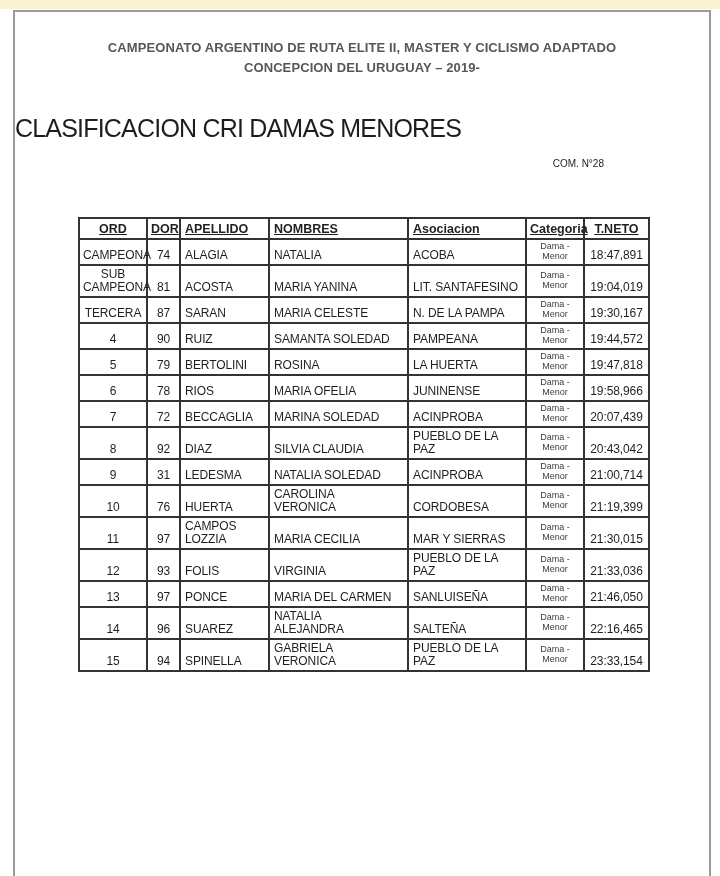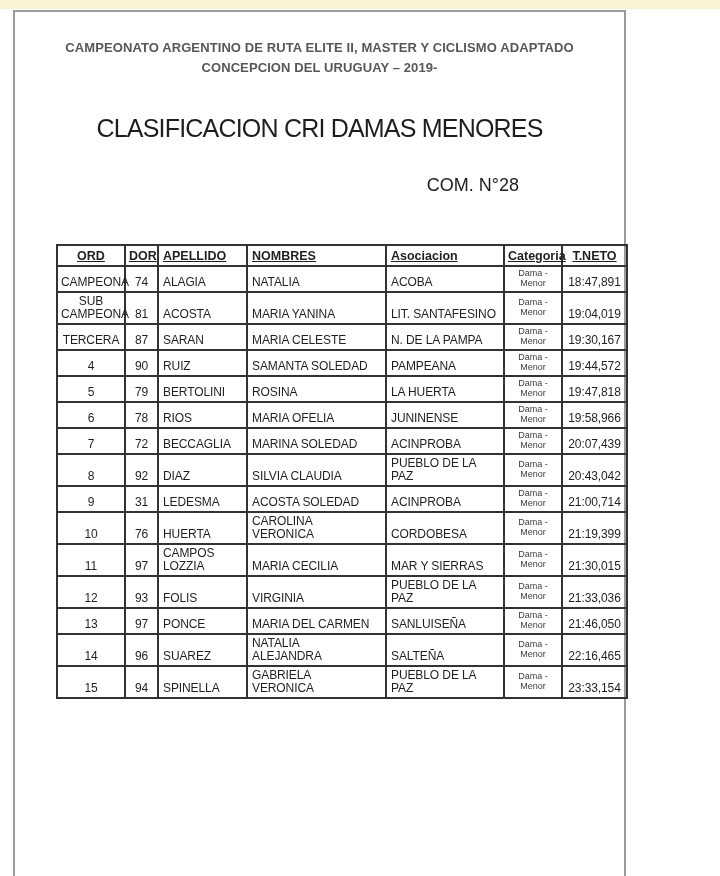--- a/index.html
+++ b/index.html
@@ -13,56 +13,55 @@
   }
   .top-band {
     position: absolute;
     left: 0; top: 0;
     width: 720px; height: 9px;
     background: var(--band, #faf3d1);
   }
   .page {
     position: absolute;
     left: 13px; top: 10px;
-    width: 613px;
+    width: 698px;
     height: 866px;
     background: #ffffff;
     border-top: 2px solid var(--page-border, #9b9b9b);
     border-left: 2px solid var(--page-border, #9b9b9b);
     border-right: 2px solid var(--page-border, #9b9b9b);
     border-bottom: none;
     box-sizing: border-box;
   }
   .doc-header {
     margin-top: 26px;
     text-align: center;
     color: var(--header-text, #575757);
     font-weight: bold;
     font-size: 13px;
     line-height: 20px;
     letter-spacing: 0.1px;
   }
   .page-title {
     margin: 36px 0 0 0;
-    text-align: center;
     font-size: 25px;
     font-weight: normal;
     letter-spacing: -0.8px;
     color: #1d1d1d;
   }
   .com-number {
-    margin-top: 32px;
+    margin-top: 15px;
     padding-right: 105px;
     text-align: right;
-    font-size: 18px;
+    font-size: 10px;
     color: #1d1d1d;
   }
   .table-wrap {
     margin-top: 48px;
-    margin-left: 41px;
+    margin-left: 63px;
   }
   table.results {
     border-collapse: collapse;
     table-layout: fixed;
     width: 570px;
     color: #1f1f1f;
   }
   table.results td, table.results th {
     border: 2px solid var(--table-border, #333333);
     overflow: visible;
@@ -223,21 +222,21 @@
     <td class="c-asociacion al">PUEBLO DE LA
 PAZ</td>
     <td class="c-categoria">Dama -
 Menor</td>
     <td class="c-tneto">20:43,042</td>
   </tr>
           <tr>
     <td class="c-ord">9</td>
     <td class="c-dor">31</td>
     <td class="c-apellido al">LEDESMA</td>
-    <td class="c-nombres al">ACOSTA SOLEDAD</td>
+    <td class="c-nombres al">NATALIA SOLEDAD</td>
     <td class="c-asociacion al">ACINPROBA</td>
     <td class="c-categoria">Dama -
 Menor</td>
     <td class="c-tneto">21:00,714</td>
   </tr>
           <tr>
     <td class="c-ord">10</td>
     <td class="c-dor">76</td>
     <td class="c-apellido al">HUERTA</td>
     <td class="c-nombres al">CAROLINA

